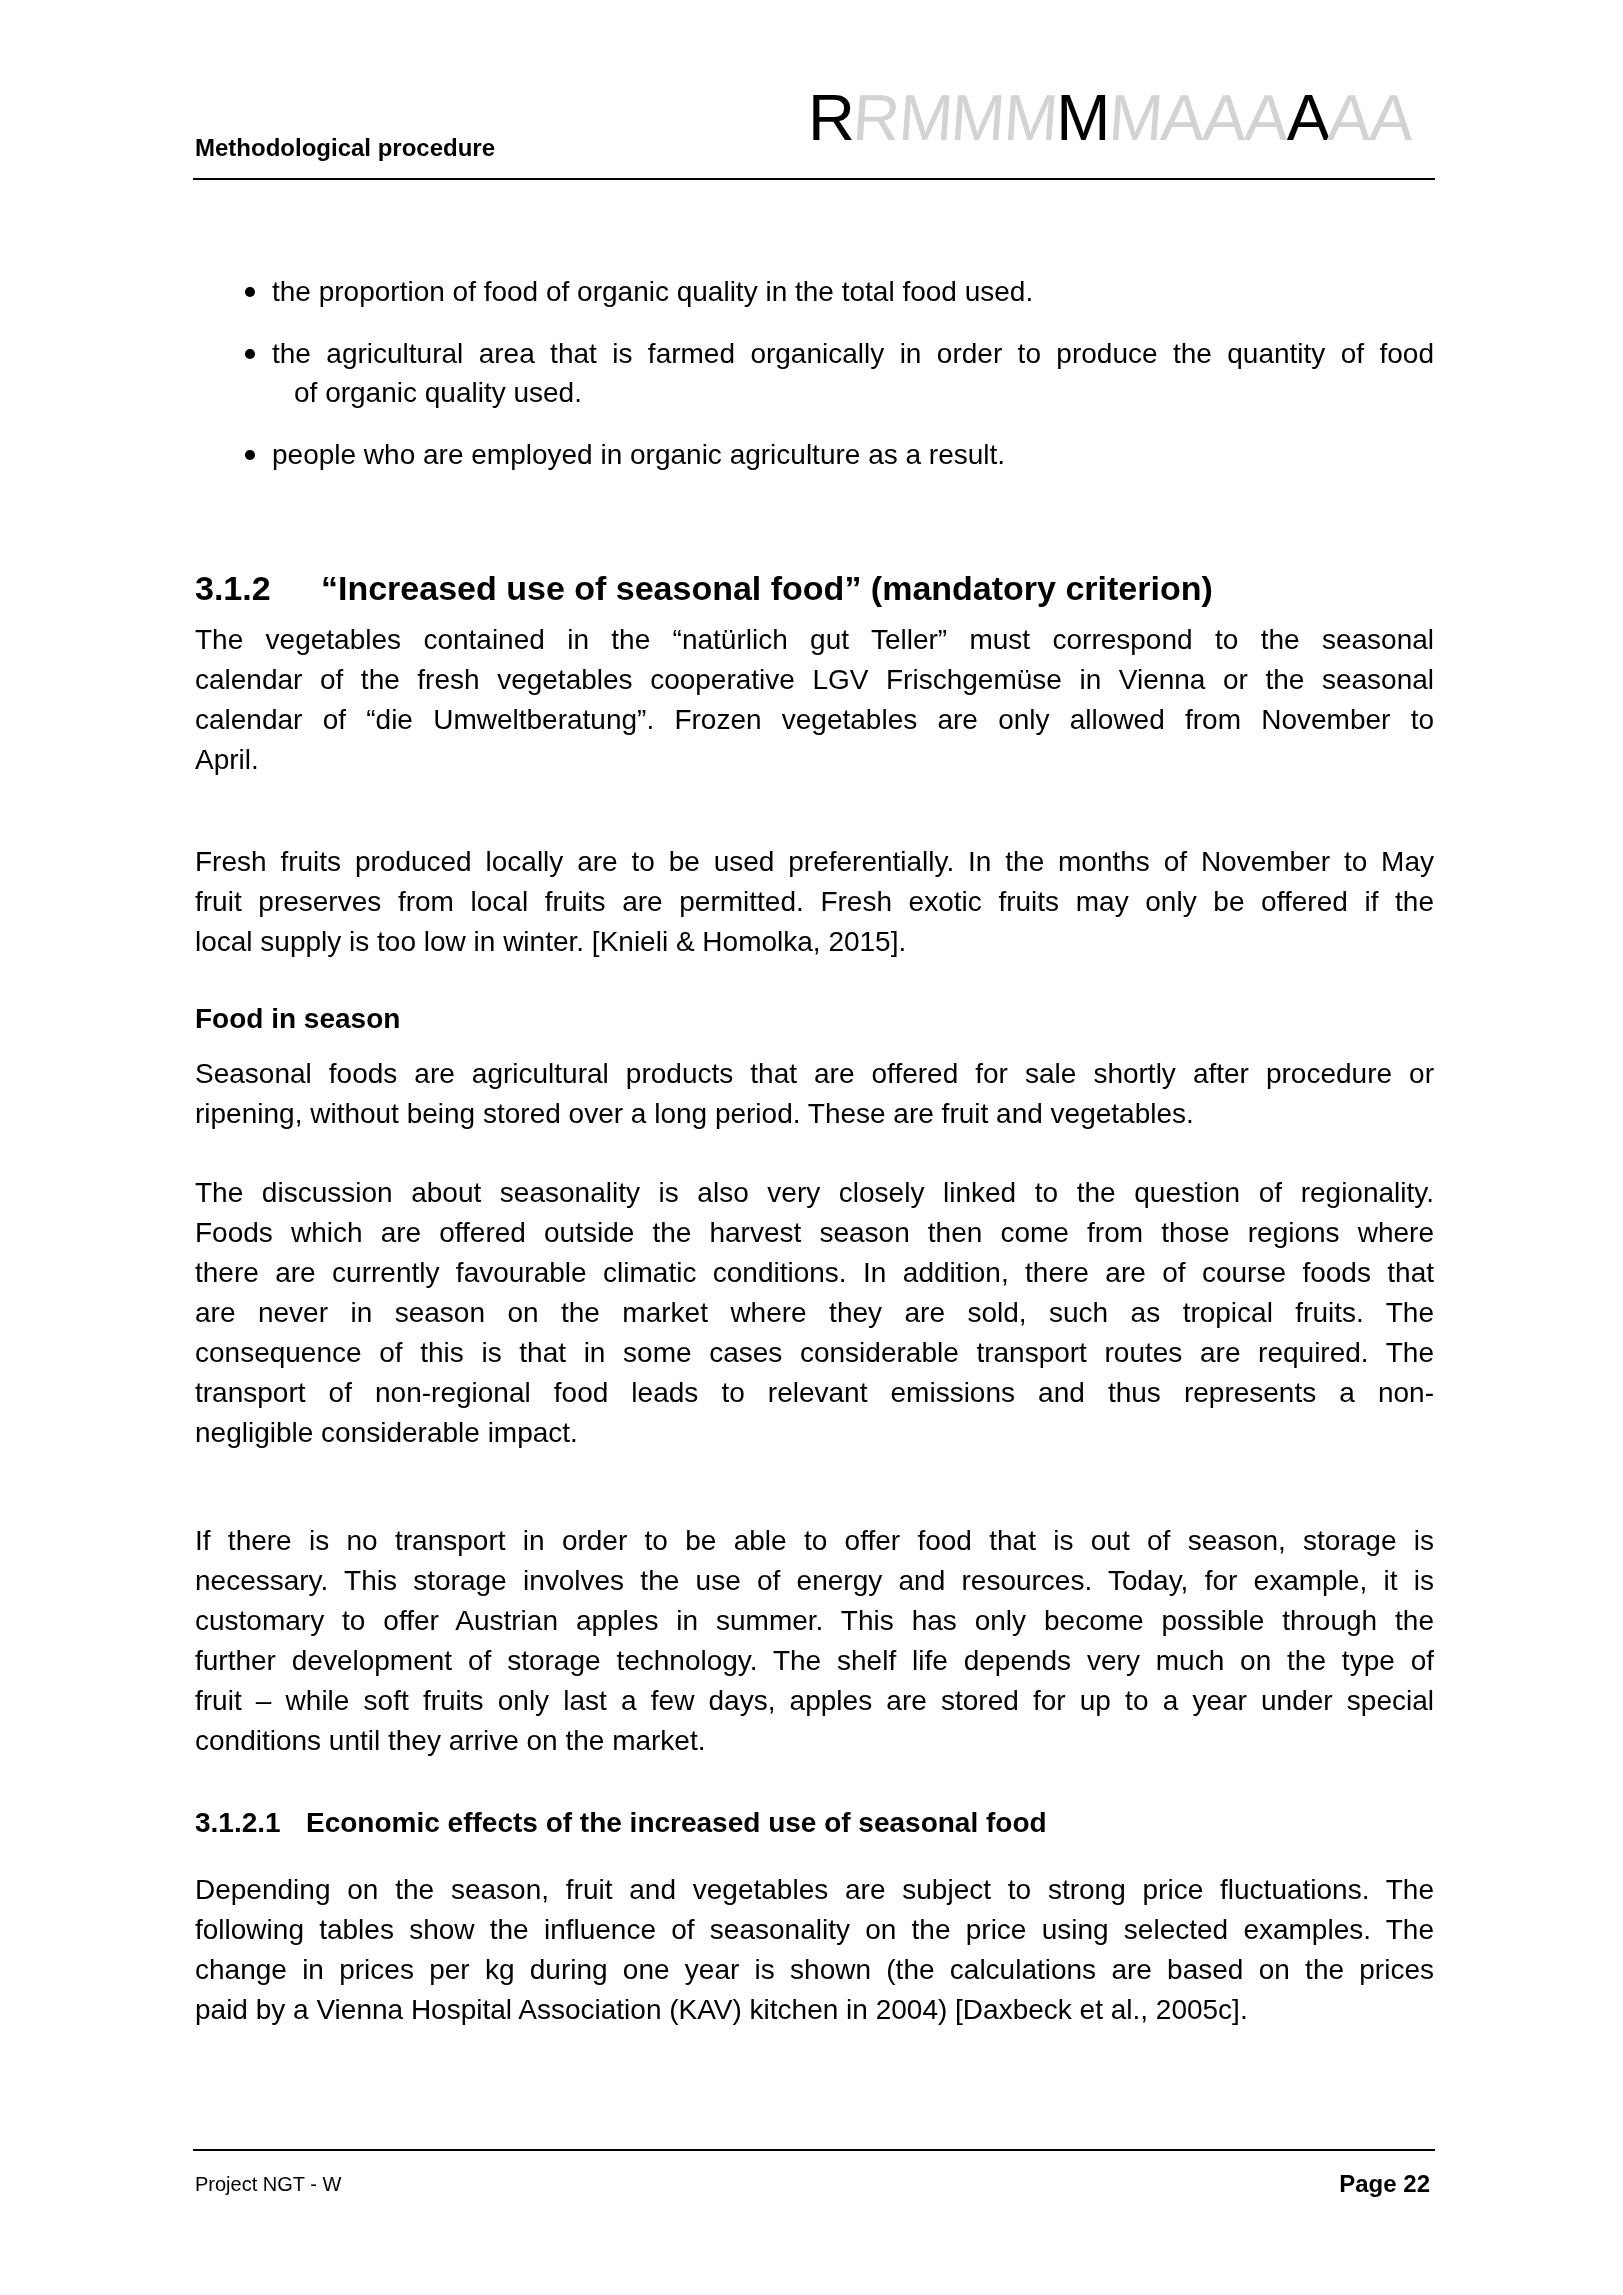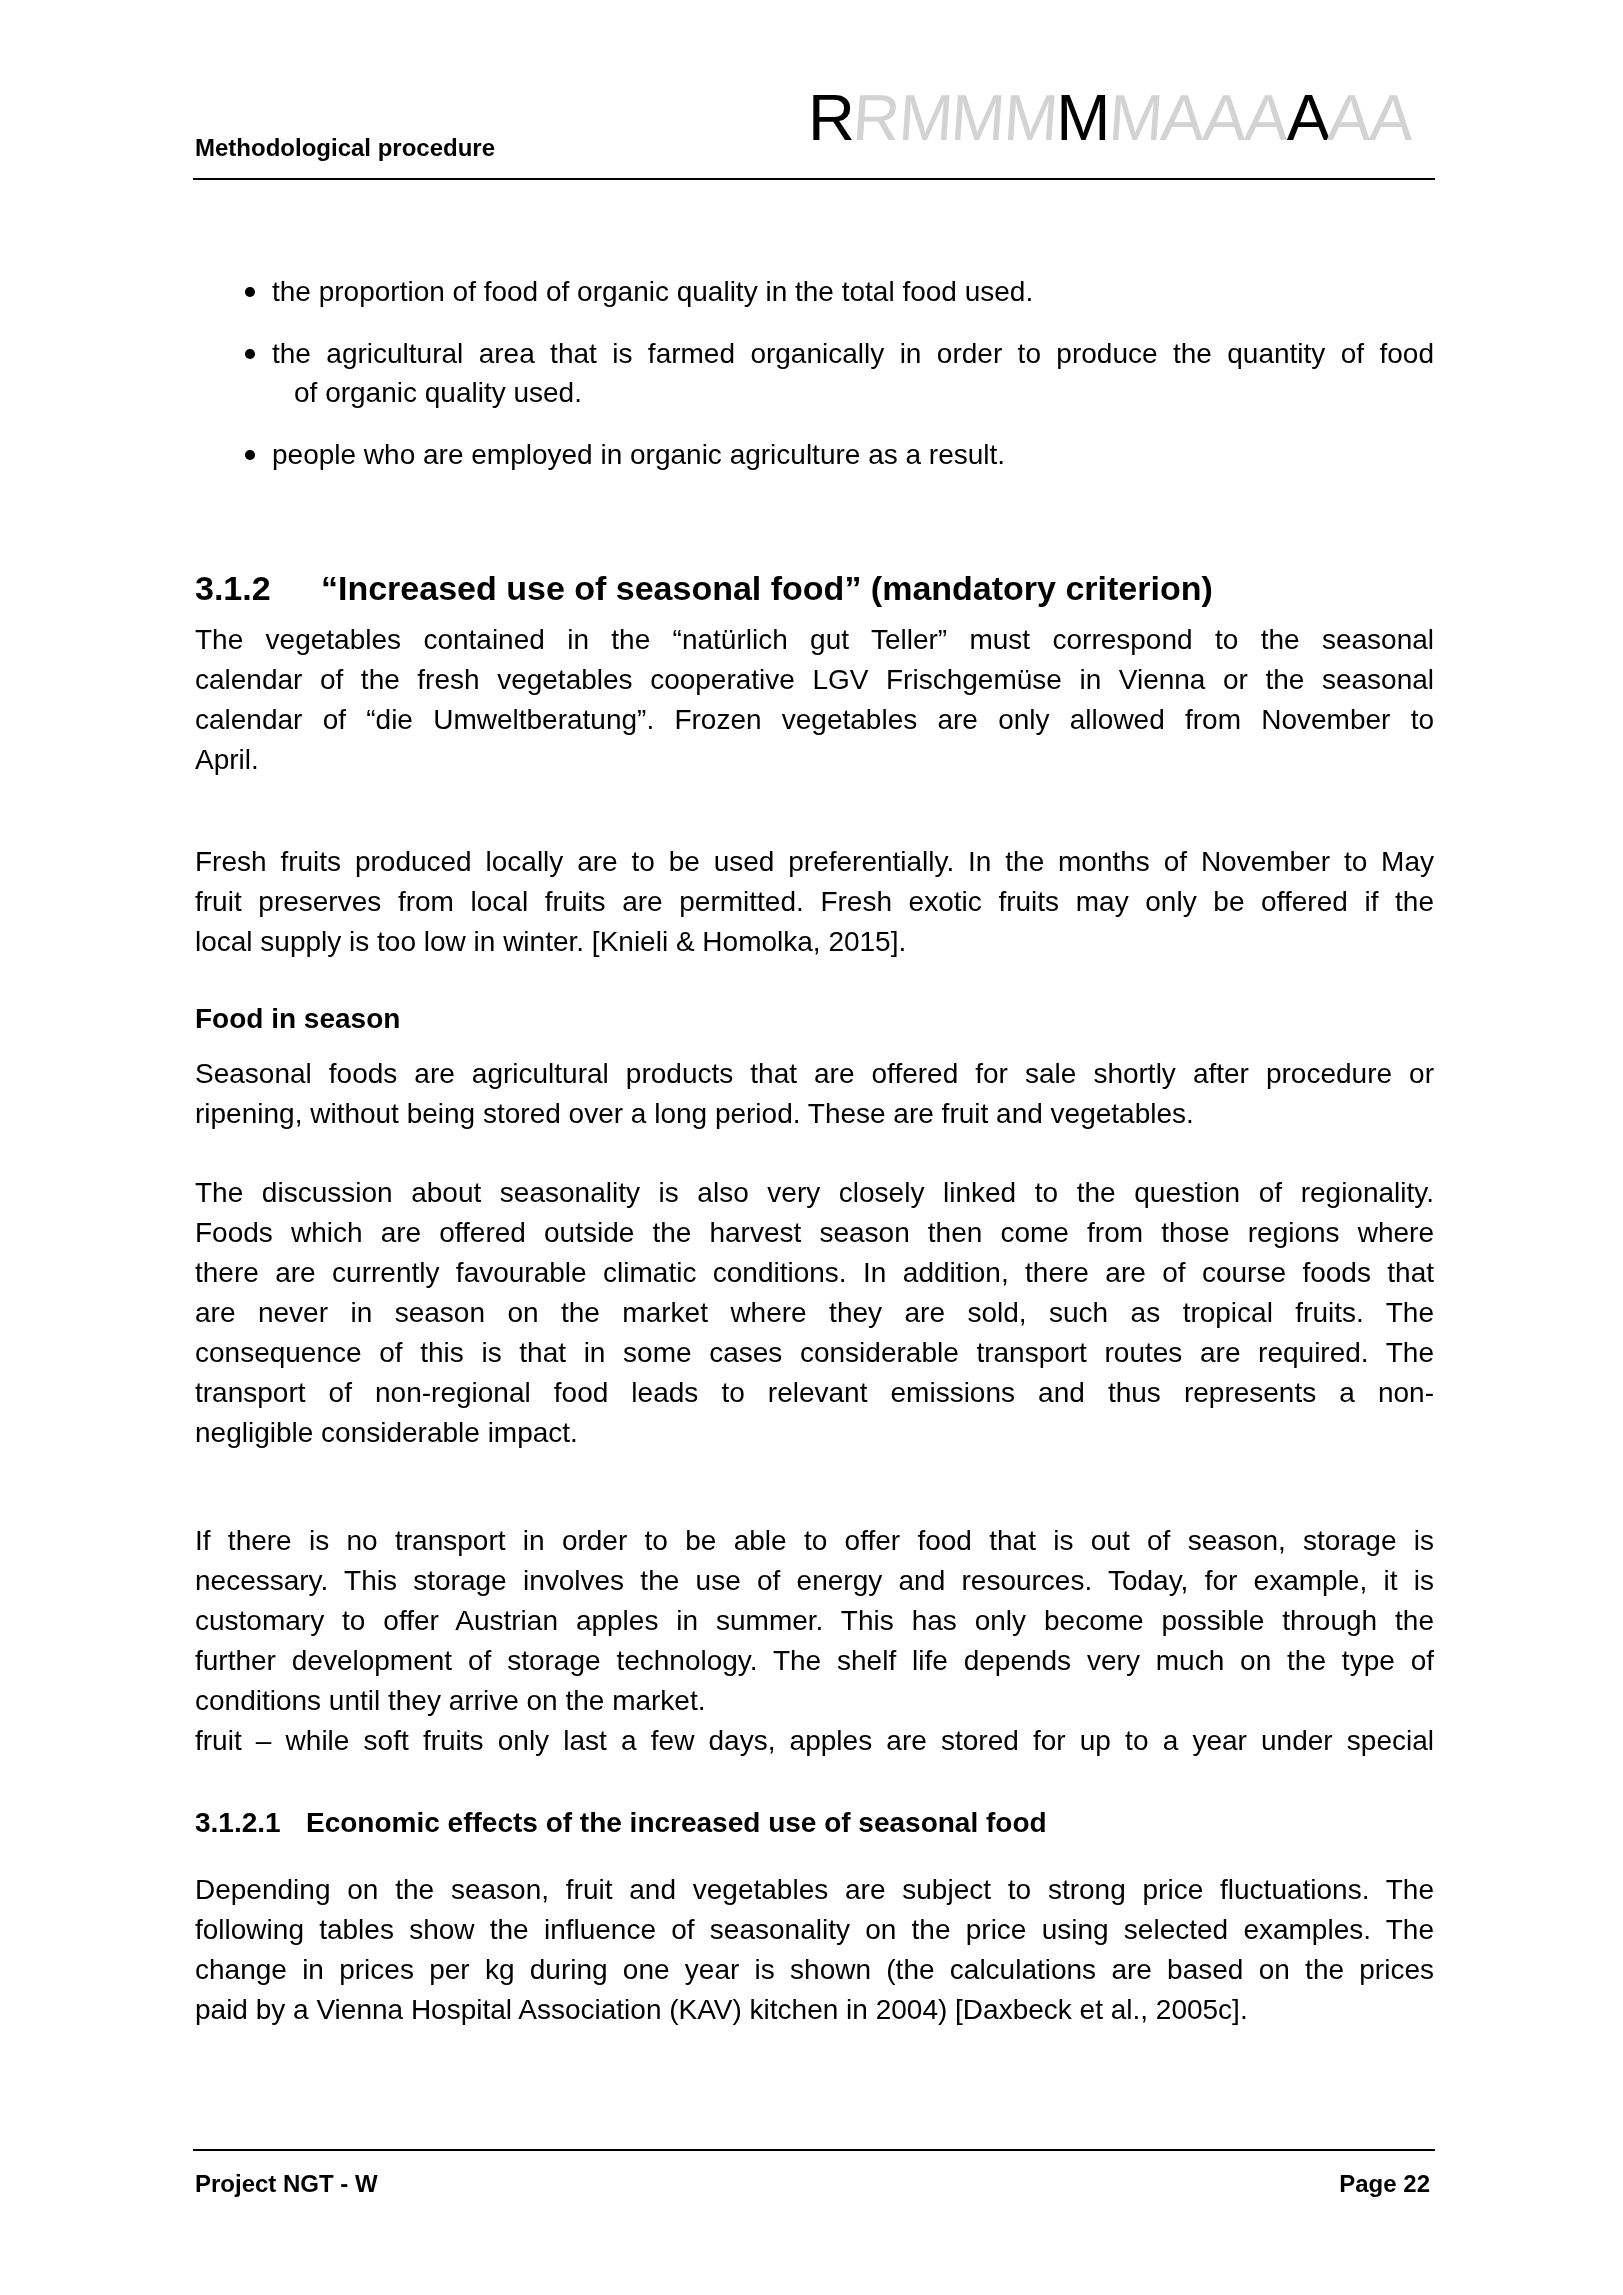--- a/index.html
+++ b/index.html
@@ -27,21 +27,21 @@
   .h3 { left: 195px; top: 568px; font-size: 34px; font-weight: bold; line-height: 41px; white-space: nowrap; }
   .h3 .num { display: inline-block; width: 126px; }
   .h-run { left: 195px; top: 1002px; font-size: 28px; font-weight: bold; line-height: 34px; white-space: nowrap; }
   .h4 { left: 195px; top: 1807px; font-size: 28px; font-weight: bold; line-height: 32px; white-space: nowrap; }
   .h4 .num { display: inline-block; width: 111px; }
   
   .para { left: 195px; width: 1239px; font-size: 28px; line-height: 40px; }
   .para .ln { display: block; white-space: nowrap; text-align: left; }
   .para .ln.j { text-align: justify; text-align-last: justify; white-space: normal; height: 40px; overflow: hidden; }
   
-  .foot-left { left: 195px; top: 2170px; font-size: 24px; font-weight: bold; line-height: 28px; white-space: nowrap; }
+  .foot-left { left: 195px; top: 2170px; font-size: 20px; font-weight: normal; line-height: 28px; white-space: nowrap; }
   .foot-right { right: 193px; top: 2170px; font-size: 24px; font-weight: bold; line-height: 28px; white-space: nowrap; text-align: right; }
 </style>
 </head>
 <body>
 
 <div class="abs running-head">Methodological procedure</div>
 <div class="abs logo">
   <span class="solid" style="color: rgb(0, 0, 0);">R</span><span class="ghost" style="color: rgb(211, 211, 211);">R</span><span class="ghost" style="color: rgb(211, 211, 211);">M</span><span class="ghost" style="color: rgb(211, 211, 211);">M</span><span class="ghost" style="color: rgb(211, 211, 211);">M</span><span class="solid" style="color: rgb(0, 0, 0);">M</span><span class="ghost" style="color: rgb(211, 211, 211);">M</span><span class="ghost" style="color: rgb(211, 211, 211);">A</span><span class="ghost" style="color: rgb(211, 211, 211);">A</span><span class="ghost" style="color: rgb(211, 211, 211);">A</span><span class="solid" style="color: rgb(0, 0, 0);">A</span><span class="ghost" style="color: rgb(211, 211, 211);">A</span><span class="ghost" style="color: rgb(211, 211, 211);">A</span>
 </div>
 <div class="rule top"></div>
@@ -94,22 +94,22 @@
   <span class="ln j">consequence of this is that in some cases considerable transport routes are required. The</span>
   <span class="ln j">transport of non-regional food leads to relevant emissions and thus represents a non-</span>
   <span class="ln">negligible considerable impact.</span>
 </div>
 
 <div class="abs para" style="top:1521px">
   <span class="ln j">If there is no transport in order to be able to offer food that is out of season, storage is</span>
   <span class="ln j">necessary. This storage involves the use of energy and resources. Today, for example, it is</span>
   <span class="ln j">customary to offer Austrian apples in summer. This has only become possible through the</span>
   <span class="ln j">further development of storage technology. The shelf life depends very much on the type of</span>
+  <span class="ln j">fruit – while soft fruits only last a few days, apples are stored for up to a year under special</span>
   <span class="ln">conditions until they arrive on the market.</span>
-  <span class="ln j">fruit – while soft fruits only last a few days, apples are stored for up to a year under special</span>
 </div>
 
 <div class="abs h4">
   <span class="num">3.1.2.1</span><span>Economic effects of the increased use of seasonal food</span>
 </div>
 
 <div class="abs para" style="top:1870px">
   <span class="ln j">Depending on the season, fruit and vegetables are subject to strong price fluctuations. The</span>
   <span class="ln j">following tables show the influence of seasonality on the price using selected examples. The</span>
   <span class="ln j">change in prices per kg during one year is shown (the calculations are based on the prices</span>

